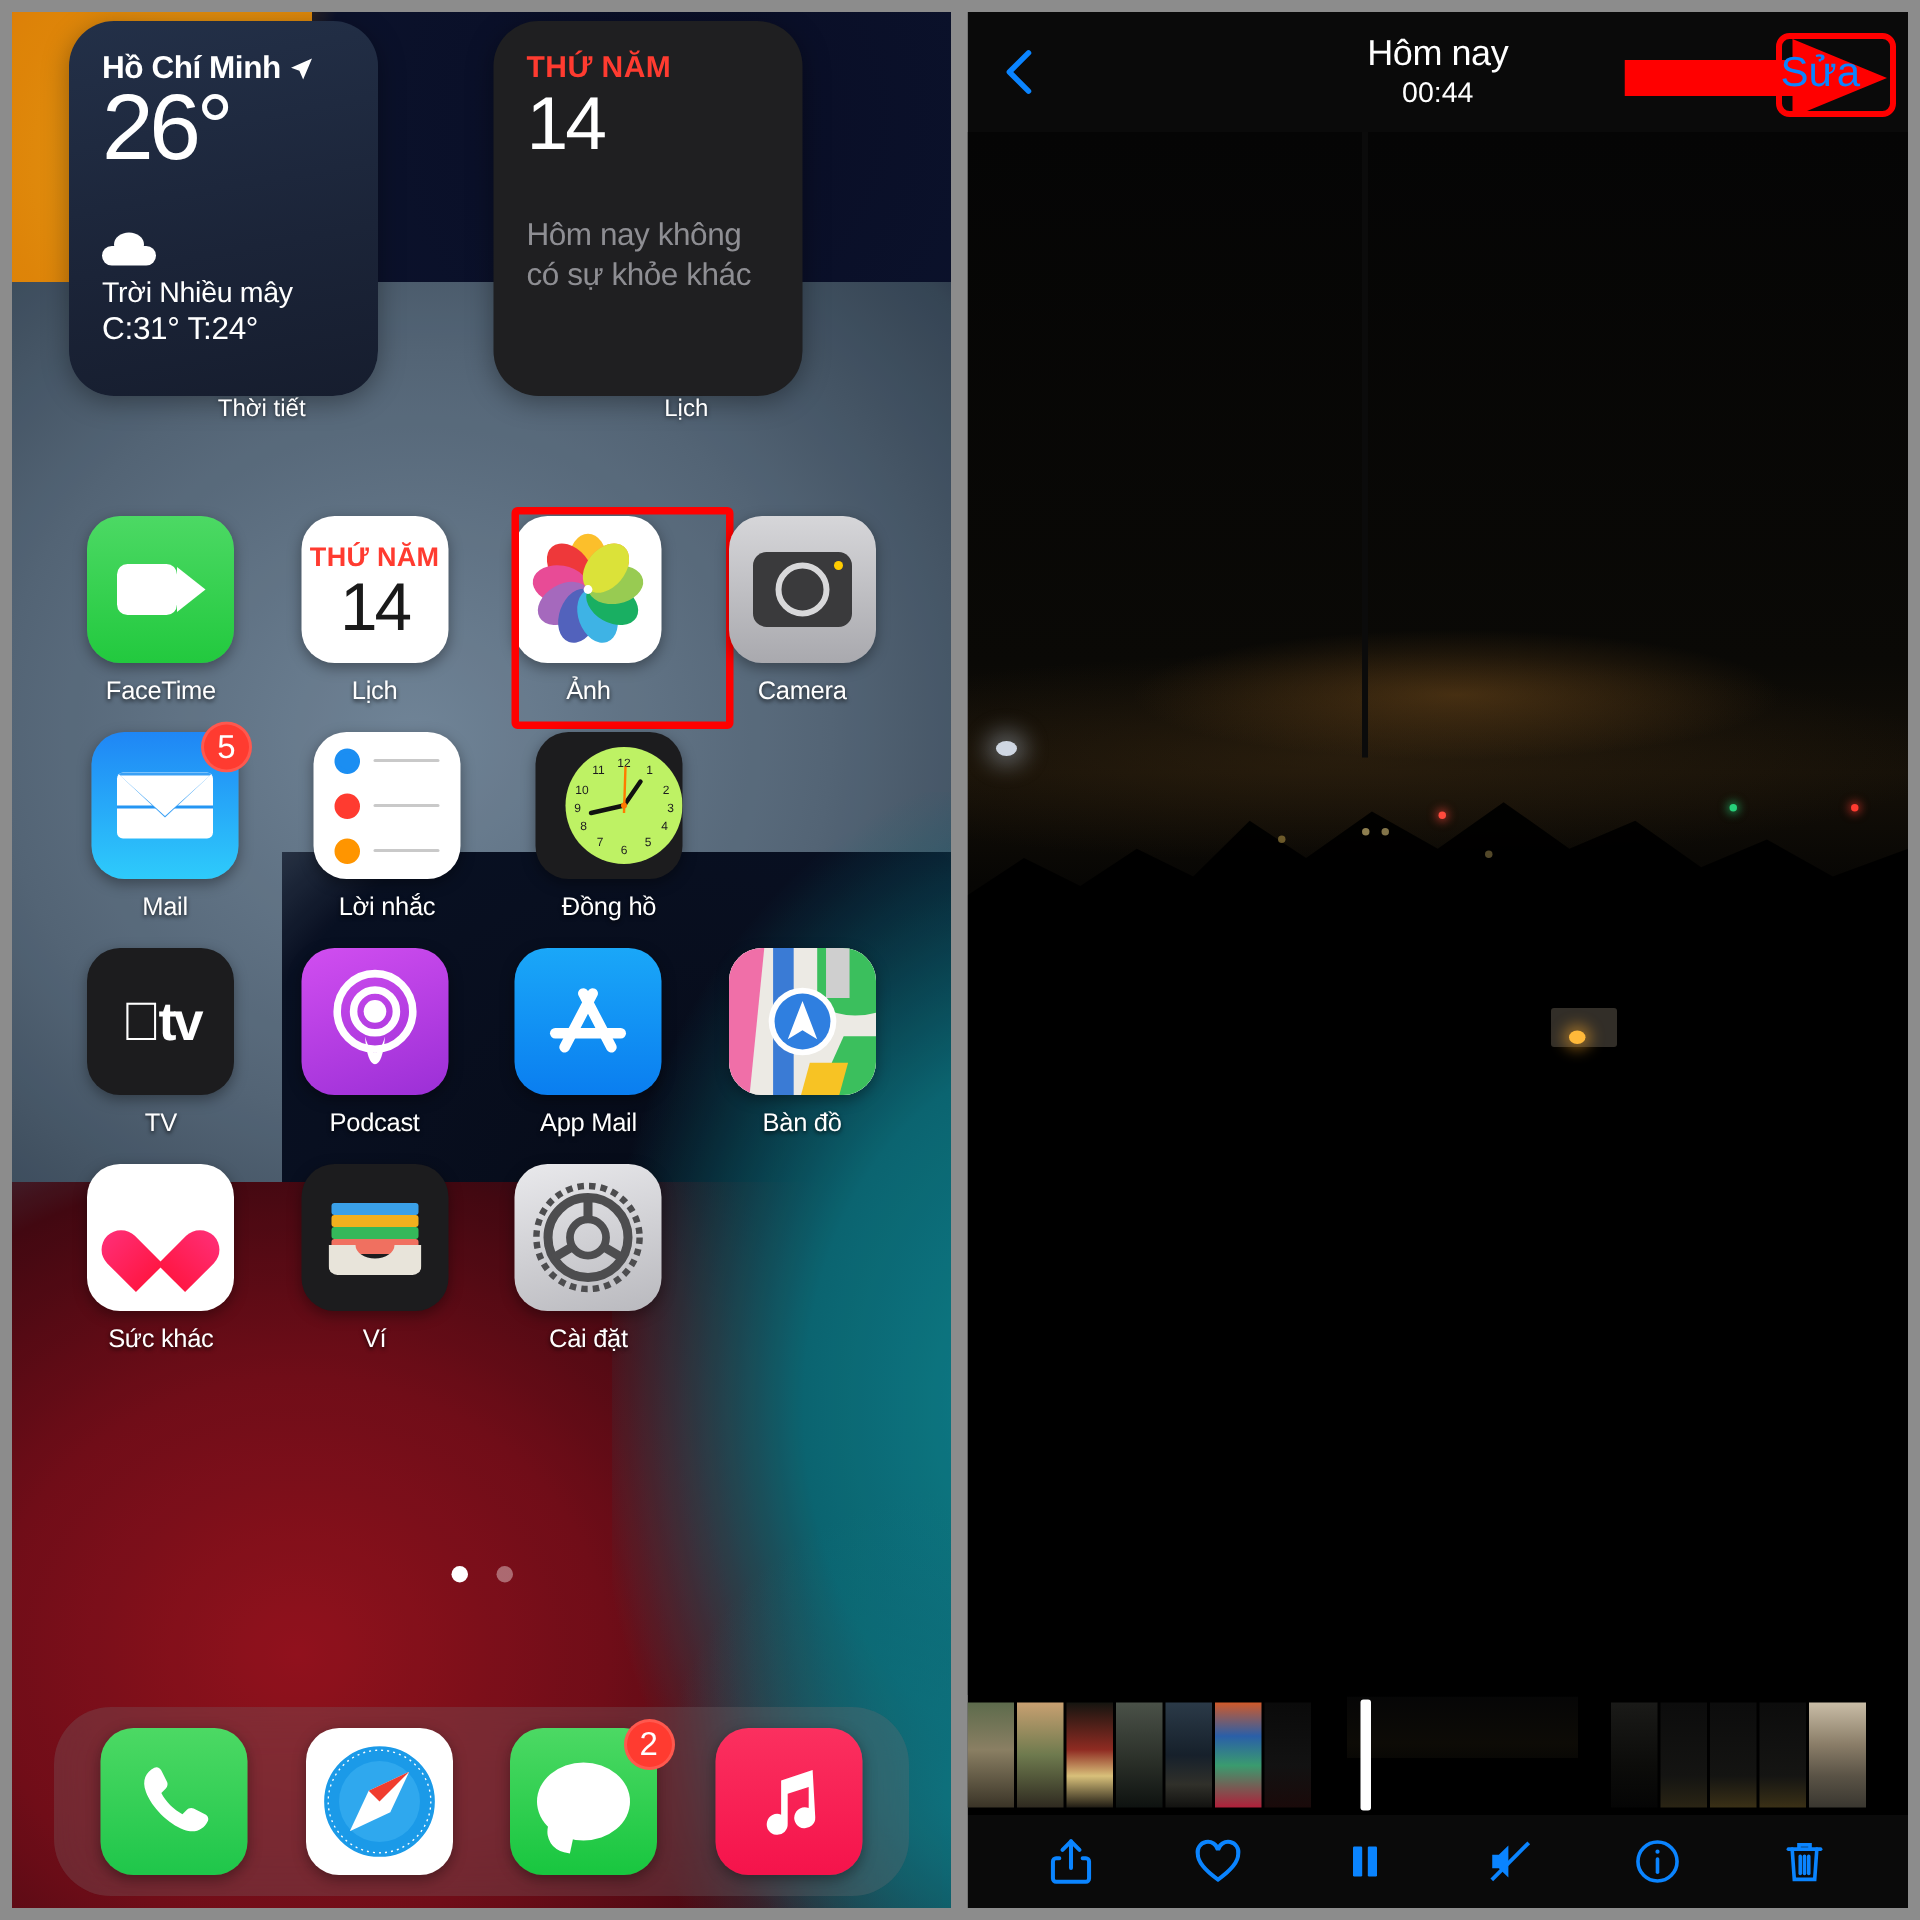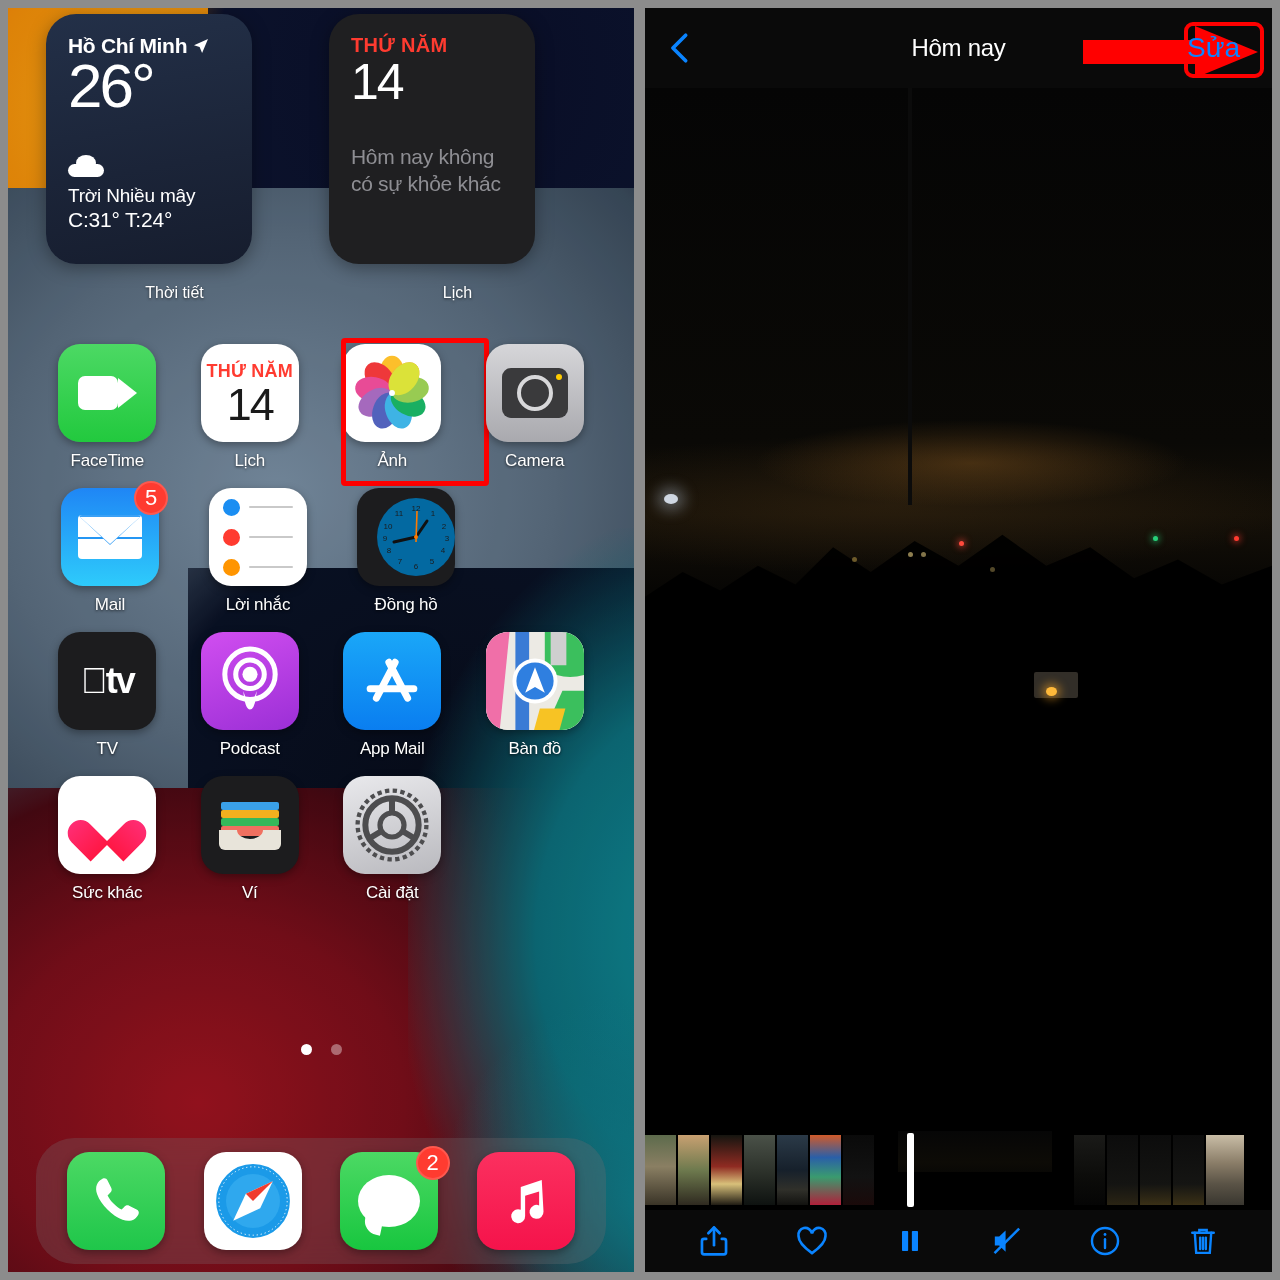--- a/index.html
+++ b/index.html
@@ -50,21 +50,21 @@
   .w-temp { color:#fff; font-size:62px; font-weight:300; letter-spacing:-3px; line-height:1.02; margin-top:-4px; }
   .w-bottom { position:relative; margin-top:38px; }
   .w-cloud { width:36px; height:22px; position:relative; margin-bottom:8px; }
   .w-cloud:before { content:""; position:absolute; left:0; bottom:0; width:36px; height:13px; border-radius:8px; background:#fff; }
   .w-cloud:after { content:""; position:absolute; left:8px; bottom:6px; width:20px; height:16px; border-radius:50%; background:#fff; }
   .w-cond { color:#fff; font-size:19px; font-weight:500; letter-spacing:-.2px; }
   .w-hl { color:#fff; font-size:21px; font-weight:400; letter-spacing:-.2px; margin-top:1px; }
   .c-dow { color:#ff3b30; font-size:20px; font-weight:700; letter-spacing:.3px; }
   .c-day { color:#fff; font-size:50px; font-weight:300; letter-spacing:-2px; line-height:1.1; margin-top:-2px; }
   .c-note { color:#8e8e93; font-size:21px; font-weight:400; line-height:1.28; margin-top:34px; letter-spacing:-.3px; }
-  .widget-label { text-align:center; color:#fff; font-size:16px; margin-top:20px; text-shadow:0 1px 3px rgba(0,0,0,.6); }
+  .widget-label { text-align:center; color:#fff; font-size:16px; margin-top:0; text-shadow:0 1px 3px rgba(0,0,0,.6); }
 
   
   .grid { position:absolute; left:0; top:336px; width:626px; padding:0 28px; }
   .grid-row { display:flex; margin-bottom:17px; }
   .cell { width:148px; display:flex; flex-direction:column; align-items:center; position:relative; }
   .icon { width:98px; height:98px; border-radius:22px; position:relative; overflow:hidden; box-shadow:0 3px 9px rgba(0,0,0,.35); }
   .app-label { color:#fff; font-size:17px; margin-top:9px; text-shadow:0 1px 3px rgba(0,0,0,.75); letter-spacing:-.2px; white-space:nowrap; }
   .badge {
     position:absolute; top:-7px; right:16px; min-width:34px; height:34px; padding:0 7px;
     background:#ff3b30; color:#fff; border-radius:17px; font-size:22px; font-weight:500;
@@ -92,21 +92,21 @@
   .env-v2 { position:absolute; left:2px; top:2px; width:0; height:0; border-left:30px solid transparent; border-right:30px solid transparent; border-top:27px solid #fff; }
   .ic-notes { background:#fff; }
   .ic-notes .nt-top { height:22px; background:#ffc60b; }
   .ic-notes .nt-perf { height:4px; background:repeating-linear-gradient(90deg,#9b9b9b 0 3px, transparent 3px 6px); }
   .ic-notes .nt-l { height:1.5px; background:#c9c9c9; margin-top:20px; }
   .ic-reminders { background:#fff; padding:18px 14px; display:flex; flex-direction:column; justify-content:center; gap:13px; }
   .rem { display:flex; align-items:center; gap:9px; }
   .rem-dot { width:17px; height:17px; border-radius:50%; border:3.5px solid; }
   .rem-line { flex:1; height:2px; background:#c9c9c9; border-radius:1px; }
   .ic-clock { background:#1c1c1e; display:flex; align-items:center; justify-content:center; }
-  .clock-face { width:78px; height:78px; background:#0369a1; border-radius:50%; position:relative;margin-left:19px; }
+  .clock-face { width:78px; height:78px; background:#bef264; border-radius:50%; position:relative;margin-left:19px; }
   .ic-tv { background:#1c1c1e; display:flex; align-items:center; justify-content:center; color:#fff; font-size:36px; font-weight:600; letter-spacing:-2px; }
   .ic-podcast { background:linear-gradient(160deg,#d14ef0 0%,#9b2fd6 100%); display:flex; align-items:center; justify-content:center; }
   .ic-appstore { background:linear-gradient(180deg,#1aa7f8 0%,#0a7ef0 100%); display:flex; align-items:center; justify-content:center; color:#fff; }
   .ic-maps { position:relative; background:#eceae4; }
   .ic-health { background:#fff; display:flex; align-items:center; justify-content:center; }
   .heart { width:48px; height:44px; position:relative; }
   .heart:before,.heart:after { content:""; position:absolute; top:0; width:26px; height:40px; background:linear-gradient(180deg,#ff2d74 0%,#ff1744 100%); border-radius:13px 13px 0 0; }
   .heart:before { left:22px; transform:rotate(45deg); transform-origin:0 100%; }
   .heart:after { left:0; transform:rotate(-45deg); transform-origin:100% 100%; }
   .ic-wallet { background:#1c1c1e; display:flex; align-items:center; justify-content:center; }
@@ -448,20 +448,21 @@
   </div>
 
   <div class="viewer">
 
     <div class="v-nav">
       <svg class="v-back" viewBox="0 0 24 24">
         <path d="M16 3 L7 12 L16 21" fill="none" stroke="#0a84ff" stroke-width="2.6" stroke-linecap="round" stroke-linejoin="round"></path>
       </svg>
       <div class="v-title-wrap">
         <div class="v-title">Hôm nay</div>
+        <div class="v-sub">00:44</div>
       </div>
       <svg class="arrow" viewBox="0 0 175 52">
         <path d="M0 14 H112 V0 L175 26 L112 52 V38 H0z" fill="#ff0000"></path>
       </svg>
       <div class="v-edit">Sửa</div>
       <div class="v-edit-box"></div>
     </div>
 
     <div class="v-photo">
       <div class="nightsky"></div>

